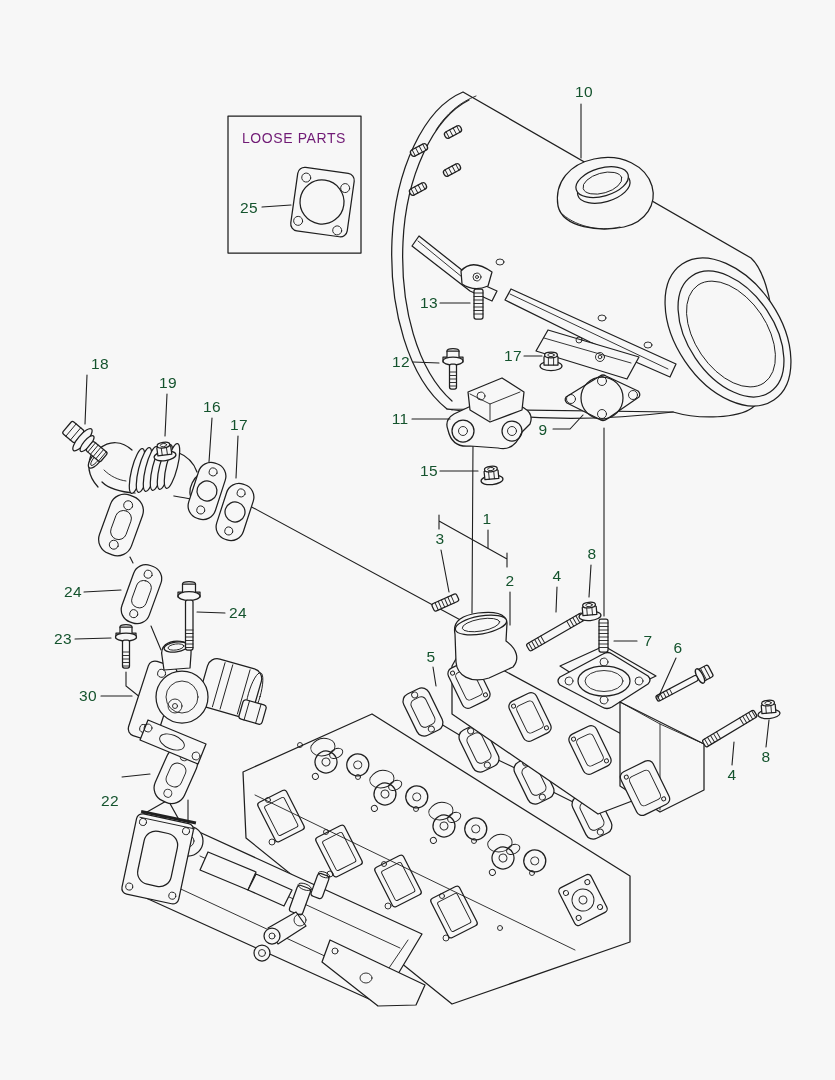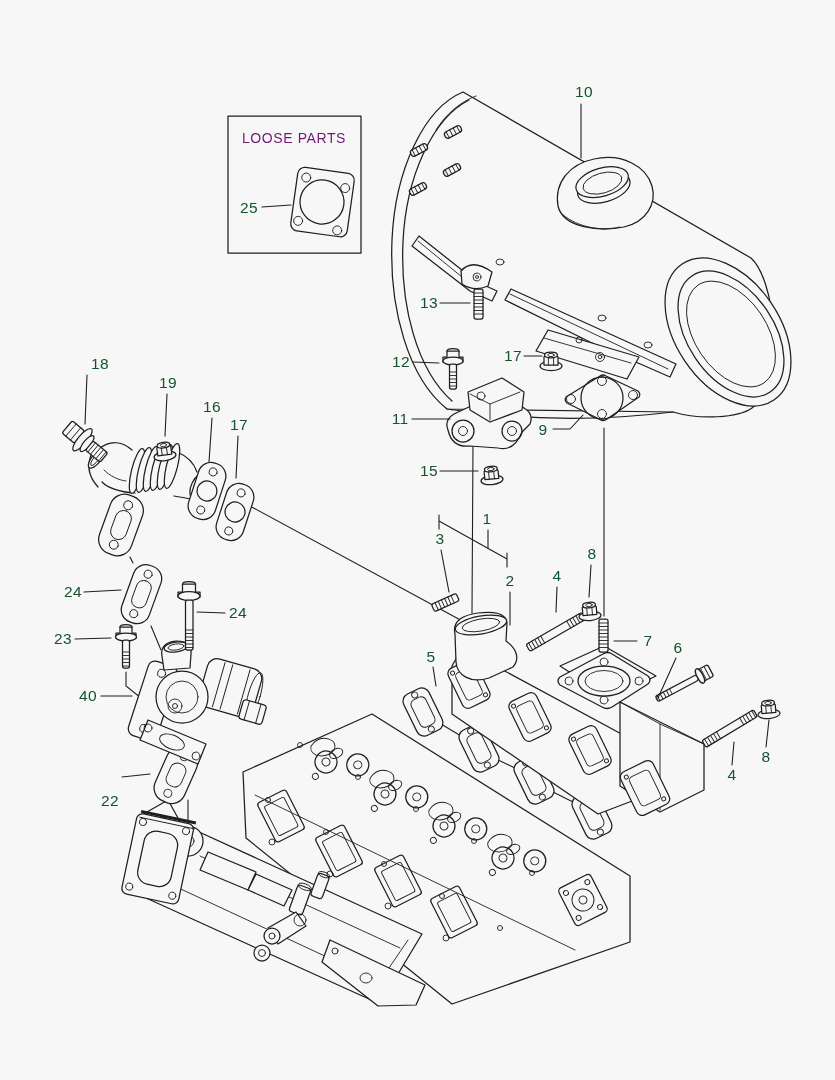--- a/index.html
+++ b/index.html
@@ -546,21 +546,21 @@
 <div class="cl" style="left:400px;top:419px">11</div>
 <div class="cl" style="left:543px;top:430px">9</div>
 <div class="cl" style="left:429px;top:471px">15</div>
 <div class="cl" style="left:100px;top:364px">18</div>
 <div class="cl" style="left:168px;top:383px">19</div>
 <div class="cl" style="left:212px;top:407px">16</div>
 <div class="cl" style="left:239px;top:425px">17</div>
 <div class="cl" style="left:73px;top:592px">24</div>
 <div class="cl" style="left:63px;top:639px">23</div>
 <div class="cl" style="left:238px;top:613px">24</div>
-<div class="cl" style="left:88px;top:696px">40</div>
+<div class="cl" style="left:88px;top:696px">30</div>
 <div class="cl" style="left:110px;top:801px">22</div>
 <div class="cl" style="left:487px;top:519px">1</div>
 <div class="cl" style="left:440px;top:539px">3</div>
 <div class="cl" style="left:510px;top:581px">2</div>
 <div class="cl" style="left:431px;top:657px">5</div>
 <div class="cl" style="left:557px;top:576px">4</div>
 <div class="cl" style="left:592px;top:554px">8</div>
 <div class="cl" style="left:648px;top:641px">7</div>
 <div class="cl" style="left:678px;top:648px">6</div>
 <div class="cl" style="left:732px;top:775px">4</div>

